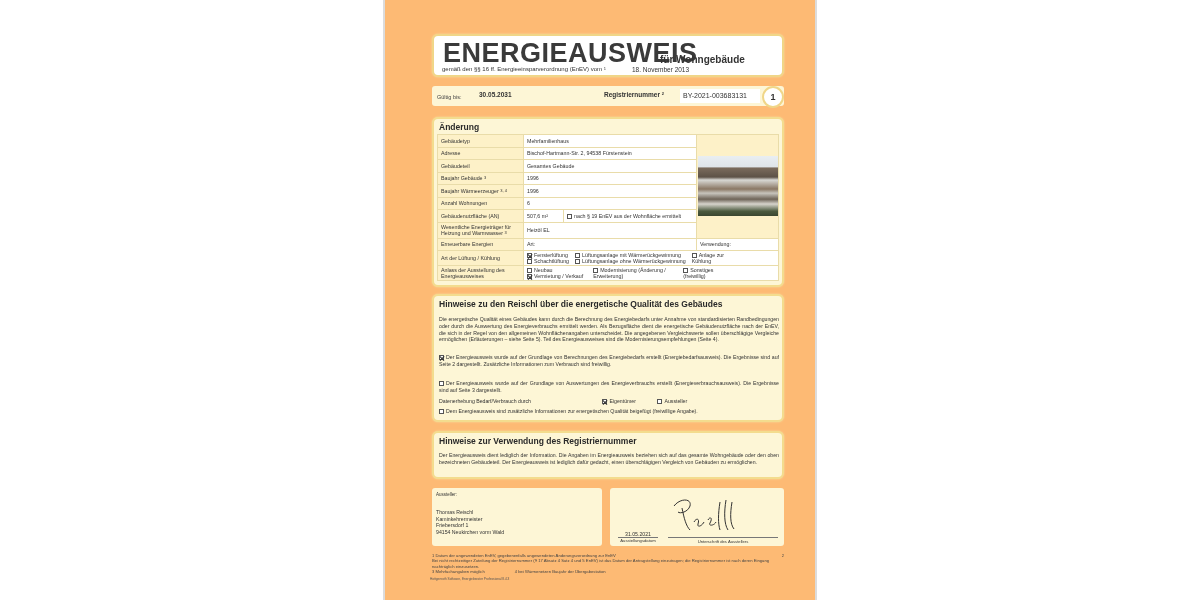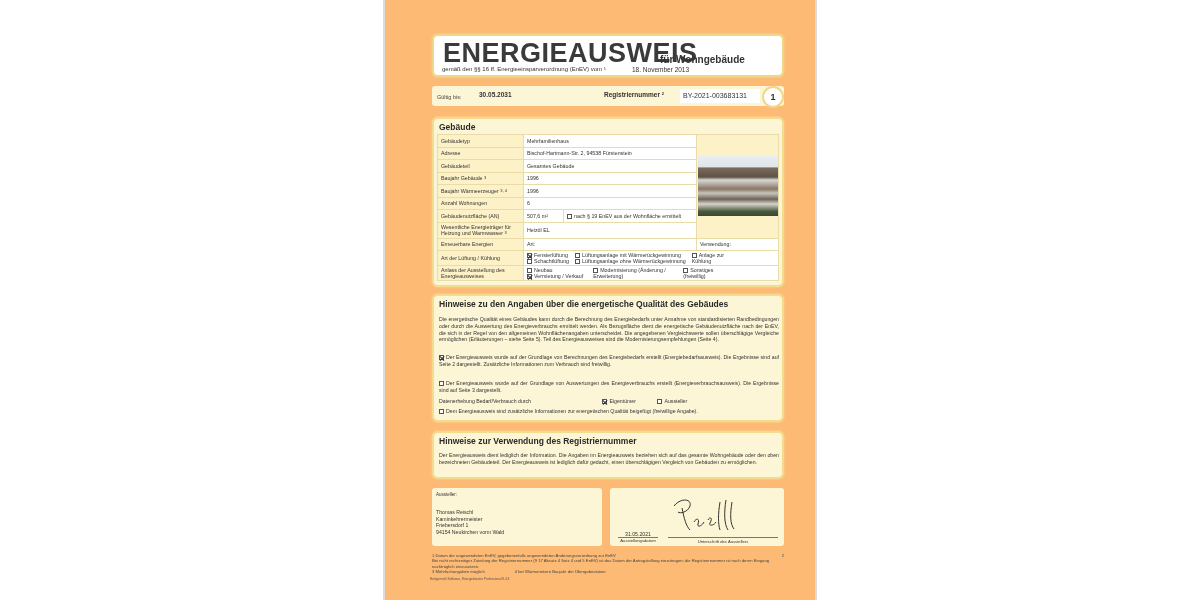--- a/index.html
+++ b/index.html
@@ -63,21 +63,21 @@
 
   <div class="strip">
     <span class="lbl" style="left:5px;top:8px;">Gültig bis:</span>
     <span class="val" style="left:47px;top:5px;">30.05.2031</span>
     <span class="val" style="left:172px;top:5px;"><span>Registriernummer</span> <sup>2</sup></span>
     <div class="regnum">BY-2021-003683131</div>
   </div>
   <div class="pageno">1</div>
 
   <div class="box gb-box">
-    <div class="sec-title">Gebäude</div>
+    <div class="sec-title">Änderung</div>
     <table class="gb">
       <tbody>
           <tr>
         <td class="k">Gebäudetyp</td>
         <td class="v" colspan="2">Mehrfamilienhaus</td>
         <td class="photo-cell" rowspan="8">
           <div class="photo"></div>
         </td>
       </tr>
       <tr>
@@ -141,21 +141,21 @@
             <div style="width:80px;"><span class="cb"></span><span>Modernisierung (Änderung / Erweiterung)</span></div>
             <div style="width:50px;"><span class="cb"></span><span>Sonstiges (freiwillig)</span></div>
           </div>
         </td>
       </tr>
     </tbody>
       </table>
   </div>
 
   <div class="box hw-box">
-    <div class="sec-title">Hinweise zu den Angaben über die energetische Qualität des Gebäudes</div>
+    <div class="sec-title">Hinweise zu den Reischl über die energetische Qualität des Gebäudes</div>
     <div class="txt" style="top:20px;">Die energetische Qualität eines Gebäudes kann durch die Berechnung des Energiebedarfs unter Annahme von standardisierten Randbedingungen oder durch die Auswertung des Energieverbrauchs ermittelt werden. Als Bezugsfläche dient die energetische Gebäudenutzfläche nach der EnEV, die sich in der Regel von den allgemeinen Wohnflächenangaben unterscheidet. Die angegebenen Vergleichswerte sollen überschlägige Vergleiche ermöglichen (Erläuterungen – siehe Seite 5). Teil des Energieausweises sind die Modernisierungsempfehlungen (Seite 4).</div>
     <div class="txt" style="top:58px;"><span class="cb x"></span><span>Der Energieausweis wurde auf der Grundlage von Berechnungen des Energiebedarfs erstellt (Energiebedarfsausweis). Die Ergebnisse sind auf Seite 2 dargestellt. Zusätzliche Informationen zum Verbrauch sind freiwillig.</span></div>
     <div class="txt" style="top:84px;"><span class="cb"></span><span>Der Energieausweis wurde auf der Grundlage von Auswertungen des Energieverbrauchs erstellt (Energieverbrauchsausweis). Die Ergebnisse sind auf Seite 3 dargestellt.</span></div>
     <div class="txt" style="top:102px;text-align:left;">
       <span>Datenerhebung Bedarf/Verbrauch durch</span>
       <span style="margin-left:70px;"><span class="cb x"></span><span>Eigentümer</span></span>
       <span style="margin-left:20px;"><span class="cb"></span><span>Aussteller</span></span>
     </div>
     <div class="txt" style="top:112px;text-align:left;"><span class="cb"></span><span>Dem Energieausweis sind zusätzliche Informationen zur energetischen Qualität beigefügt (freiwillige Angabe).</span></div>
   </div>

